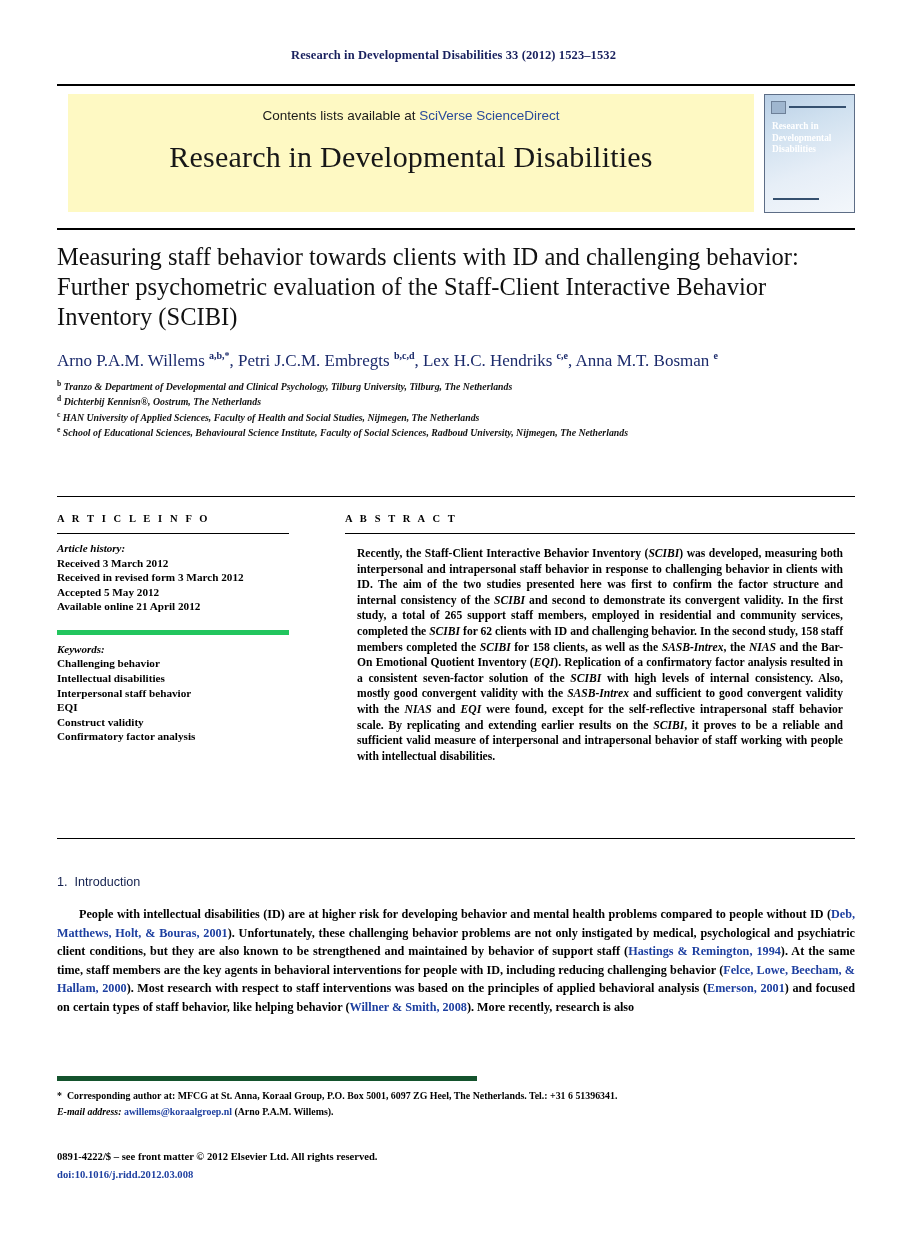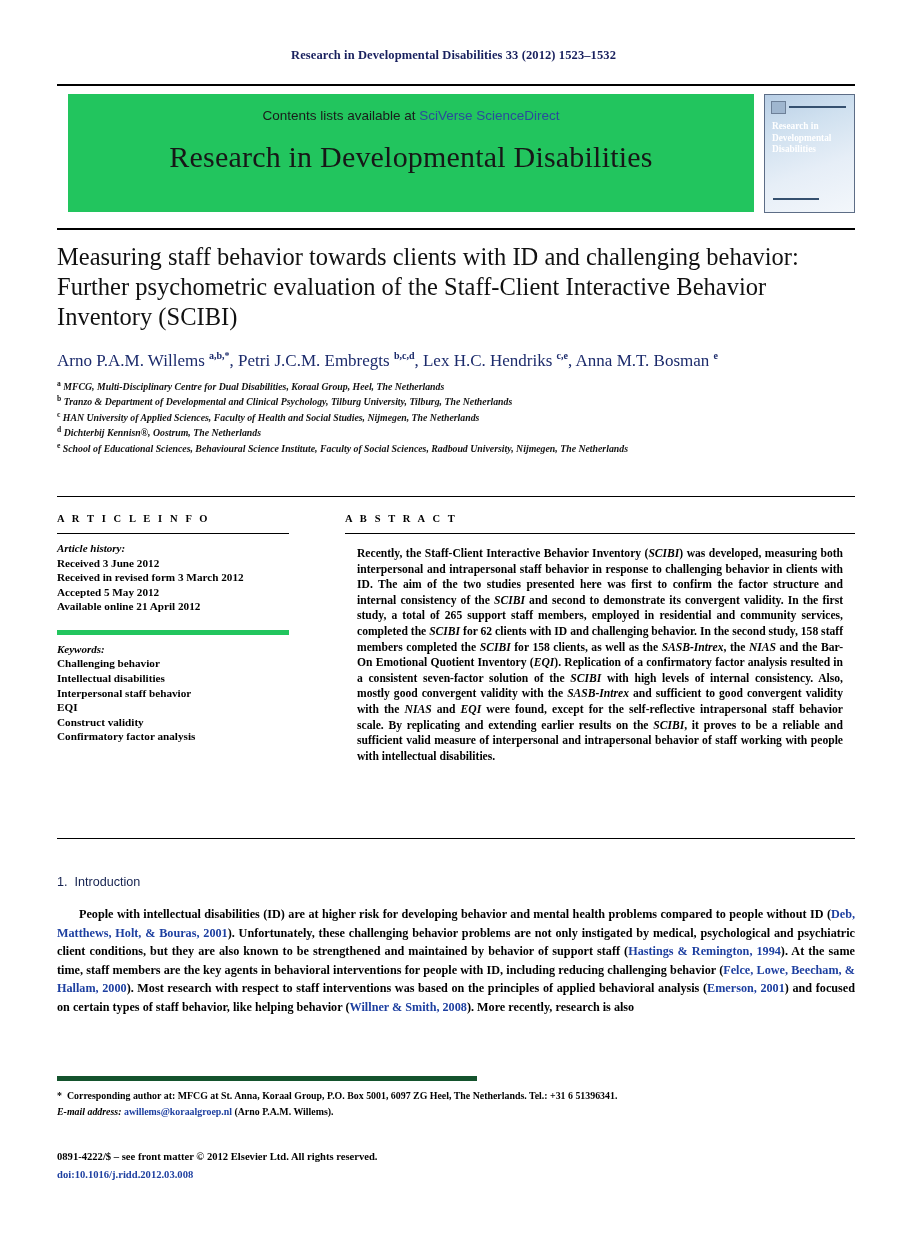--- a/index.html
+++ b/index.html
@@ -69,21 +69,21 @@
     letter-spacing: 1.0px;
     color: #e87722;
     margin-top: 1px;
     line-height: 1;
   }
   .banner {
     flex: 1 1 auto;
     margin-left: 11px;
     margin-top: 8px;
     height: 118px;
-    background: #22c55e;
+    background: #fef9c3;
     position: relative;
   }
   .contents-line {
     position: absolute;
     top: 14px;
     left: 0;
     right: 0;
     text-align: center;
     font-family: "Liberation Sans", sans-serif;
     font-size: 13.5px;
@@ -377,36 +377,35 @@
         <div class="cover-rule-bottom"></div>
       </div>
 
     </div>
   </div>
 
   <div class="title-block">
     <h1 class="article-title">Measuring staff behavior towards clients with ID and challenging behavior: Further psychometric evaluation of the Staff-Client Interactive Behavior Inventory (SCIBI)</h1>
     <div class="authors"><span>Arno P.A.M. Willems <sup>a,b,*</sup></span><span>, </span><span>Petri J.C.M. Embregts <sup>b,c,d</sup></span><span>, </span><span>Lex H.C. Hendriks <sup>c,e</sup></span><span>, </span><span>Anna M.T. Bosman <sup>e</sup></span></div>
     <ul class="affiliations">
-        <li><sup>a</sup><span> MFCG, Multi-Disciplinary Centre for Dual Disabilities, Koraal Group, Heel, The Netherlands</span></li>
         <li><sup>b</sup><span> Tranzo &amp; Department of Developmental and Clinical Psychology, Tilburg University, Tilburg, The Netherlands</span></li>
+        <li><sup>d</sup><span> Dichterbij Kennisn®, Oostrum, The Netherlands</span></li>
         <li><sup>c</sup><span> HAN University of Applied Sciences, Faculty of Health and Social Studies, Nijmegen, The Netherlands</span></li>
-        <li><sup>d</sup><span> Dichterbij Kennisn®, Oostrum, The Netherlands</span></li>
         <li><sup>e</sup><span> School of Educational Sciences, Behavioural Science Institute, Faculty of Social Sciences, Radboud University, Nijmegen, The Netherlands</span></li>
       </ul>
   </div>
 
   <div class="info-abstract">
 
     <div class="col-info">
       <div class="sec-head">A R T I C L E   I N F O</div>
       <div class="thin-rule"></div>
       <div class="hist-label">Article history:</div>
       <ul class="hist-list">
-          <li>Received 3 June 2012</li>
+          <li>Received 3 March 2012</li>
           <li>Received in revised form 3 March 2012</li>
           <li>Accepted 5 May 2012</li>
           <li>Available online 21 April 2012</li>
         </ul>
       <div class="kw-block">
         <div class="kw-label">Keywords:</div>
         <ul class="kw-list">
             <li>Challenging behavior</li>
             <li>Intellectual disabilities</li>
             <li>Interpersonal staff behavior</li>

